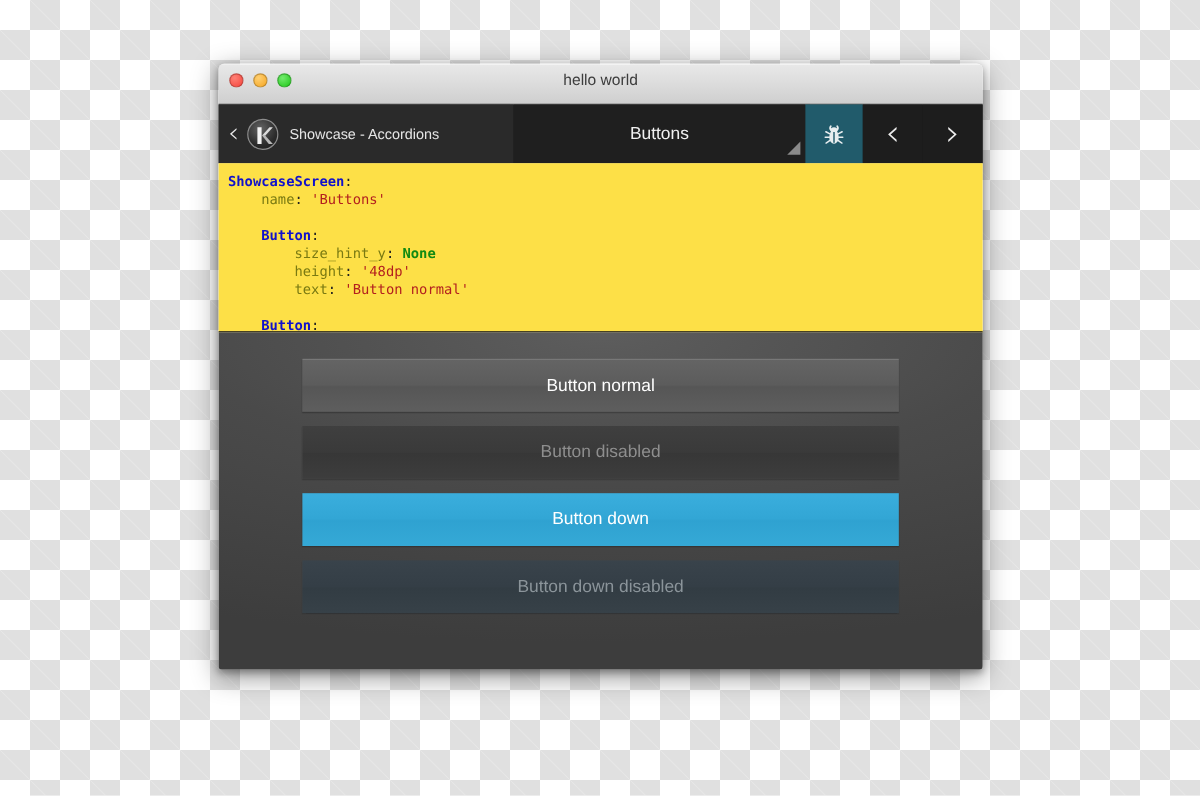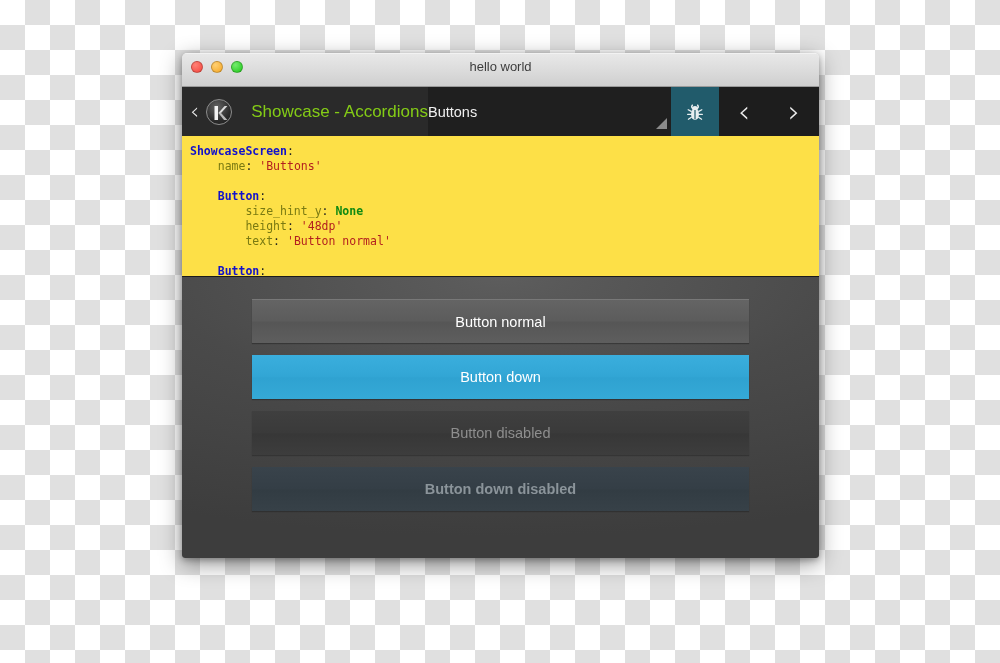--- a/index.html
+++ b/index.html
@@ -93,32 +93,32 @@
     width: 26px; height: 26px;
     border-radius: 50%;
     background: radial-gradient(circle at 42% 30%, #636363 0%, #2b2b2b 62%, #1a1a1a 100%);
     border: 1px solid #8d8d8d;
     position: relative;
     flex: 0 0 auto;
     overflow: hidden;
   }
   .kivy-logo svg { position: absolute; left: 0; top: 0; }
   .tb-left-label {
-    color: #84cc16;
-    font-size: 17px;
-    margin-left: 19px;
+    color: #e5e5e5;
+    font-size: 12px;
+    margin-left: 9px;
     white-space: nowrap;
   }
   .tb-tab {
     position: relative;
     flex: 1 1 auto;
     background: #1f1f1f;
     display: flex;
     align-items: center;
-    justify-content: flex-start;
+    justify-content: center;
   }
   .tb-tab-label {
     color: #f0f0f0;
     font-size: 14.5px;
   }
   .resize-grip {
     position: absolute;
     right: 4px;
     bottom: 7px;
     width: 0; height: 0;
@@ -200,21 +200,20 @@
   }
   .btn-disabled {
     background: linear-gradient(to bottom, #3f3f3f 0%, #3a3a3a 50%, #373737 52%, #3d3d3d 100%);
     color: #8e8e8e;
     box-shadow: 0 1px 1px rgba(0,0,0,0.22);
   }
   .btn-down-disabled {
     background: linear-gradient(to bottom, #39434b 0%, #343e46 50%, #323c43 52%, #374148 100%);
     color: #8b949a;
     box-shadow: 0 1px 1px rgba(0,0,0,0.22);
-    font-weight: bold;
   }
 </style>
 </head>
 <body>
 
 <div class="window">
 
   <div class="titlebar">
     <div class="traffic">
       <div class="light red"></div>
@@ -267,19 +266,19 @@
         <span class="tok-prop">size_hint_y</span><span class="tok-punc">: </span><span class="tok-kw">None</span>
         <span class="tok-prop">height</span><span class="tok-punc">: </span><span class="tok-str">'48dp'</span>
         <span class="tok-prop">text</span><span class="tok-punc">: </span><span class="tok-str">'Button normal'</span>
 
     <span class="tok-class">Button</span><span class="tok-punc">:</span></code></pre>
   </div>
 
   <div class="demo">
     <div id="buttons-out">
         <button class="btn btn-normal">Button normal</button>
+        <button class="btn btn-disabled">Button disabled</button>
         <button class="btn btn-down">Button down</button>
-        <button class="btn btn-disabled">Button disabled</button>
         <button class="btn btn-down-disabled">Button down disabled</button>
       </div>
   </div>
 
 </div>
 
 </body></html>

